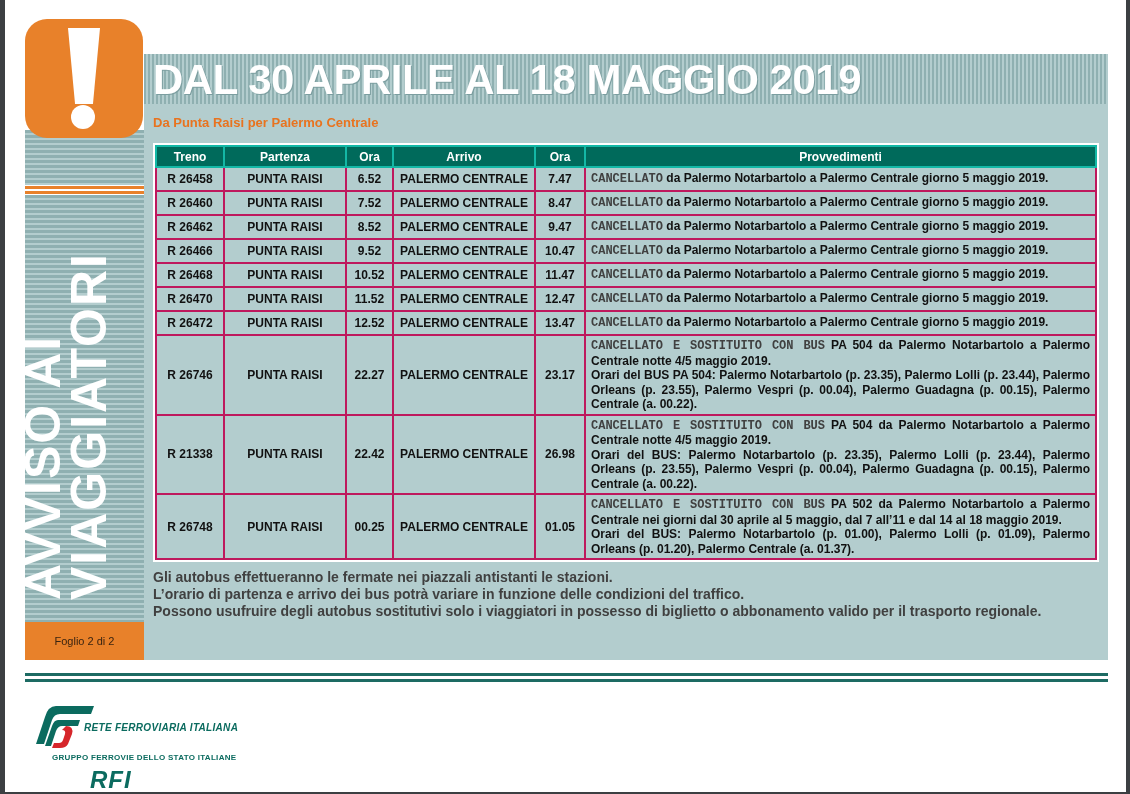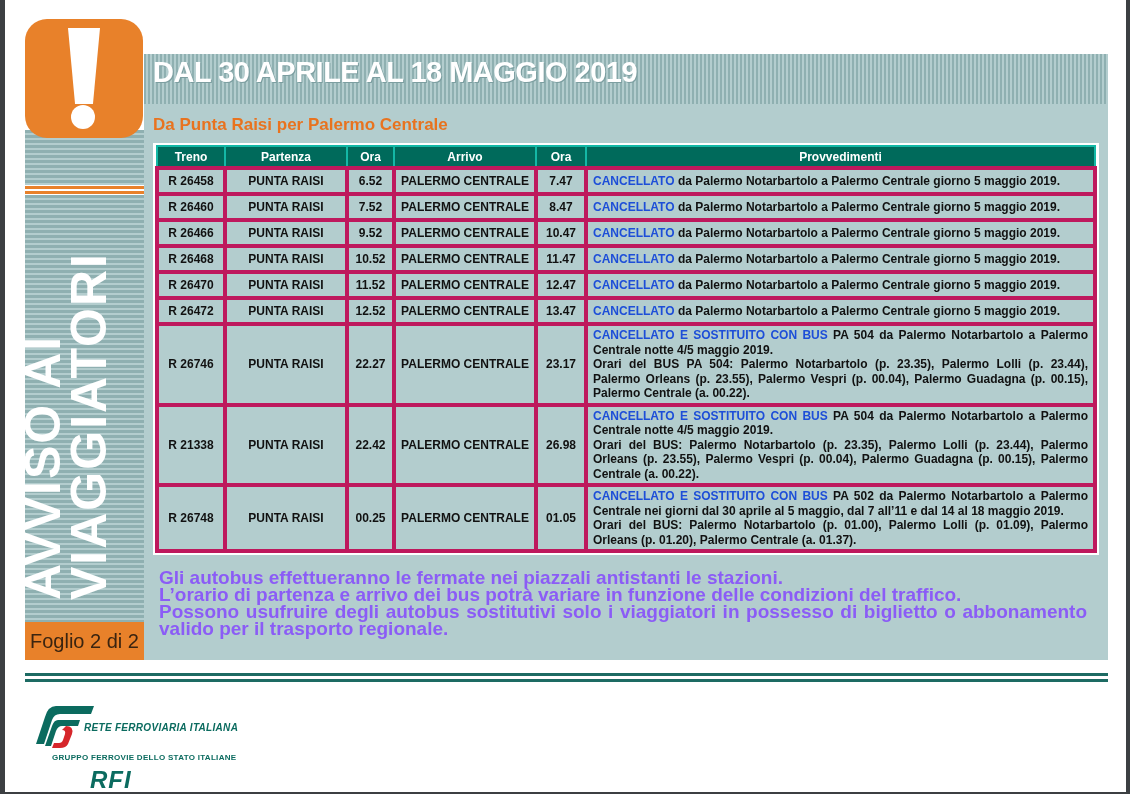--- a/index.html
+++ b/index.html
@@ -16,26 +16,26 @@
   .panel {
     position: absolute; left: 144px; top: 54px; width: 964px; height: 606px;
     background: #b3cdce;
   }
   .title-bar {
     position: absolute; left: 144px; top: 54px; width: 964px; height: 50px;
     background: repeating-linear-gradient(90deg, #8fb0b1 0px, #8fb0b1 2px, #b3cdce 2px, #b3cdce 4px);
   }
   .title {
     position: absolute; left: 153px; top: 56px;
-    color: #ffffff; font-weight: bold; font-size: 29px; letter-spacing: -0.5px;
+    color: #ffffff; font-weight: bold; font-size: 42px; letter-spacing: -0.5px;
     text-shadow: 1px 1px 0 #7c9ea0;
   }
   .subtitle {
     position: absolute; left: 153px; top: 115px;
-    color: #e8731f; font-weight: bold; font-size: 17px;
+    color: #e8731f; font-weight: bold; font-size: 13px;
   }
 
   
   .left-col {
     position: absolute; left: 25px; top: 130px; width: 119px; height: 530px;
     background: repeating-linear-gradient(180deg, #8fb0b1 0px, #8fb0b1 3px, #b3cdce 3px, #b3cdce 5px);
   }
   .orange-stripes {
     position: absolute; left: 25px; top: 185px; width: 119px; height: 14px;
     background: linear-gradient(180deg, #ffffff 0px, #ffffff 1px, #e8812a 1px, #e8812a 4px, #ffffff 4px, #ffffff 6px, #e8812a 6px, #e8812a 9px, #ffffff 9px, #ffffff 10px, transparent 10px);
@@ -54,50 +54,50 @@
     background: #ffffff; border-radius: 50%;
   }
   .vertical-text {
     position: absolute; left: 20px; top: 600px;
     transform-origin: 0 0; transform: rotate(-90deg);
     color: #ffffff; font-weight: bold; font-size: 50px; line-height: 46px;
     letter-spacing: 2px; white-space: nowrap;
   }
   .foglio {
     position: absolute; left: 25px; top: 622px; width: 119px; height: 38px;
-    background: #e8812a; color: #3a2410; font-size: 20px;
+    background: #e8812a; color: #3a2410; font-size: 11px;
     display: flex; align-items: center; justify-content: center;
   }
 
   
   .table-wrap {
     position: absolute; left: 153px; top: 143px; width: 942px;
     background: #ffffff; padding: 2px;
   }
   table { border-collapse: collapse; width: 100%; }
   th {
     background: #006a5b; color: #ffffff; font-size: 12px; font-weight: bold;
     height: 19px; padding: 0; border: 2px solid #14b8a6; text-align: center;
   }
   td {
     background: #b3cdce; color: #111; font-size: 12px; font-weight: bold;
-    border: 4px solid #be185d; text-align: center; padding: 0 3px; height: 18px;
+    border: 2px solid #be185d; text-align: center; padding: 0 3px; height: 18px;
   }
   td.prov { text-align: left; padding: 2px 5px; line-height: 14.5px; }
   td.prov.multi { text-align: justify; }
-  .orange { color: #1d4ed8; }
+  .orange { color: #404040; font-family: Liberation Mono, monospace; }
   .col-treno { width: 66px; }
   .col-part { width: 120px; }
   .col-ora { width: 45px; }
   .col-arr { width: 140px; margin-top: 39px; }
   .col-ora2 { width: 48px; }
 
   .notes {
-    position: absolute; left: 159px; top: 569px; width: 928px;
-    font-size: 19px; font-weight: bold; color: #8b5cf6; line-height: 17px;
+    position: absolute; left: 153px; top: 569px; width: 928px;
+    font-size: 14px; font-weight: bold; color: #404040; line-height: 17px;
   }
   .notes p { margin: 0; }
   .notes p.justify { text-align: justify; text-align-last: left; }
 
   .rule1 { position: absolute; left: 25px; top: 673px; width: 1083px; height: 3px; background: #1d6b63; }
   .rule2 { position: absolute; left: 25px; top: 679px; width: 1083px; height: 3px; background: #1d6b63; }
 
   .logo { position: absolute; left: 36px; top: 704px; }
   .logo-mark { position: absolute; left: 0; top: 0; width: 60px; height: 45px; }
   .logo-rfi {
@@ -159,20 +159,28 @@
         </tr>
         <tr>
           <td>R 26460</td>
           <td>PUNTA RAISI</td>
           <td>7.52</td>
           <td>PALERMO CENTRALE</td>
           <td>8.47</td>
           <td class="prov"><span class="orange">CANCELLATO</span><span> da Palermo Notarbartolo a Palermo Centrale giorno 5 maggio 2019.</span></td>
         </tr>
         <tr>
+          <td>R 26462</td>
+          <td>PUNTA RAISI</td>
+          <td>8.52</td>
+          <td>PALERMO CENTRALE</td>
+          <td>9.47</td>
+          <td class="prov"><span class="orange">CANCELLATO</span><span> da Palermo Notarbartolo a Palermo Centrale giorno 5 maggio 2019.</span></td>
+        </tr>
+        <tr>
           <td>R 26466</td>
           <td>PUNTA RAISI</td>
           <td>9.52</td>
           <td>PALERMO CENTRALE</td>
           <td>10.47</td>
           <td class="prov"><span class="orange">CANCELLATO</span><span> da Palermo Notarbartolo a Palermo Centrale giorno 5 maggio 2019.</span></td>
         </tr>
         <tr>
           <td>R 26468</td>
           <td>PUNTA RAISI</td>

